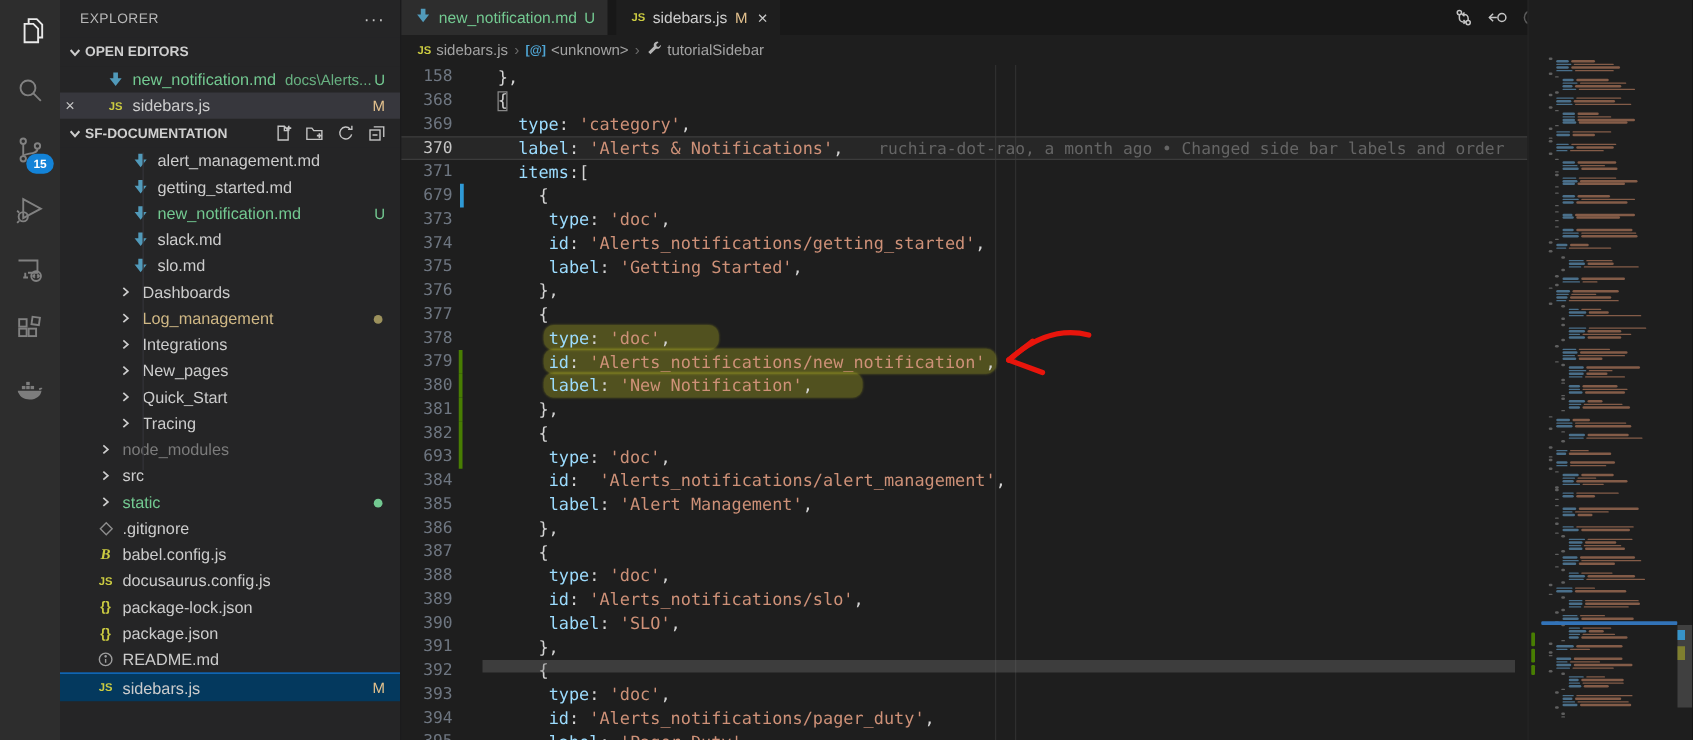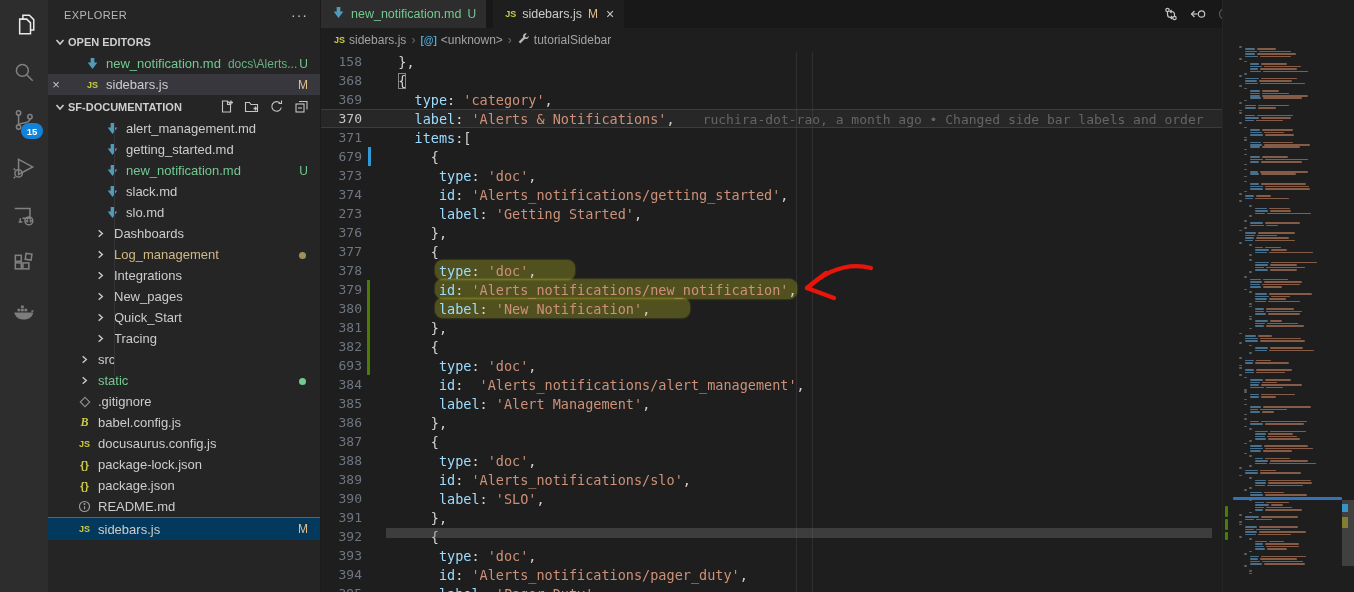--- a/index.html
+++ b/index.html
@@ -314,20 +314,29 @@
           </span>
           <span class="lbl c-default">Tracing</span>
         </div>
         <div class="row">
           <span style="width: 28px; flex: 0 0 28px;"></span>
           <span class="ficon chevicon">
             <svg viewBox="0 0 12 12">
               <path d="M4 2.5l4 3.5-4 3.5"></path>
             </svg>
           </span>
+          <span class="lbl c-dim">node_modules</span>
+        </div>
+        <div class="row">
+          <span style="width: 28px; flex: 0 0 28px;"></span>
+          <span class="ficon chevicon">
+            <svg viewBox="0 0 12 12">
+              <path d="M4 2.5l4 3.5-4 3.5"></path>
+            </svg>
+          </span>
           <span class="lbl c-default">src</span>
         </div>
         <div class="row">
           <span style="width: 28px; flex: 0 0 28px;"></span>
           <span class="ficon chevicon">
             <svg viewBox="0 0 12 12">
               <path d="M4 2.5l4 3.5-4 3.5"></path>
             </svg>
           </span>
           <span class="lbl c-green">static</span>
@@ -503,21 +512,21 @@
         </div>
         <div class="cl">
           <span class="ln">373</span>
           <span class="ct"><span class="tk-p">       </span><span class="tk-k">type</span><span class="tk-p">: </span><span class="tk-s">'doc'</span><span class="tk-p">,</span></span>
         </div>
         <div class="cl">
           <span class="ln">374</span>
           <span class="ct"><span class="tk-p">       </span><span class="tk-k">id</span><span class="tk-p">: </span><span class="tk-s">'Alerts_notifications/getting_started'</span><span class="tk-p">,</span></span>
         </div>
         <div class="cl">
-          <span class="ln">273</span>
+          <span class="ln">375</span>
           <span class="ct"><span class="tk-p">       </span><span class="tk-k">label</span><span class="tk-p">: </span><span class="tk-s">'Getting Started'</span><span class="tk-p">,</span></span>
         </div>
         <div class="cl">
           <span class="ln">376</span>
           <span class="ct"><span class="tk-p">      },</span></span>
         </div>
         <div class="cl">
           <span class="ln">377</span>
           <span class="ct"><span class="tk-p">      {</span></span>
         </div>

